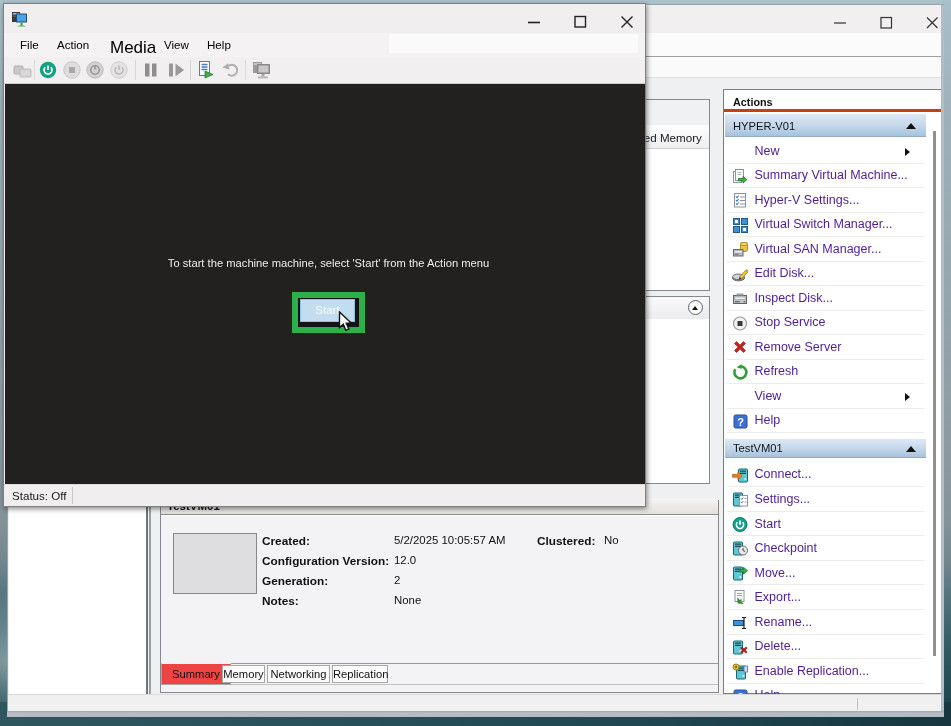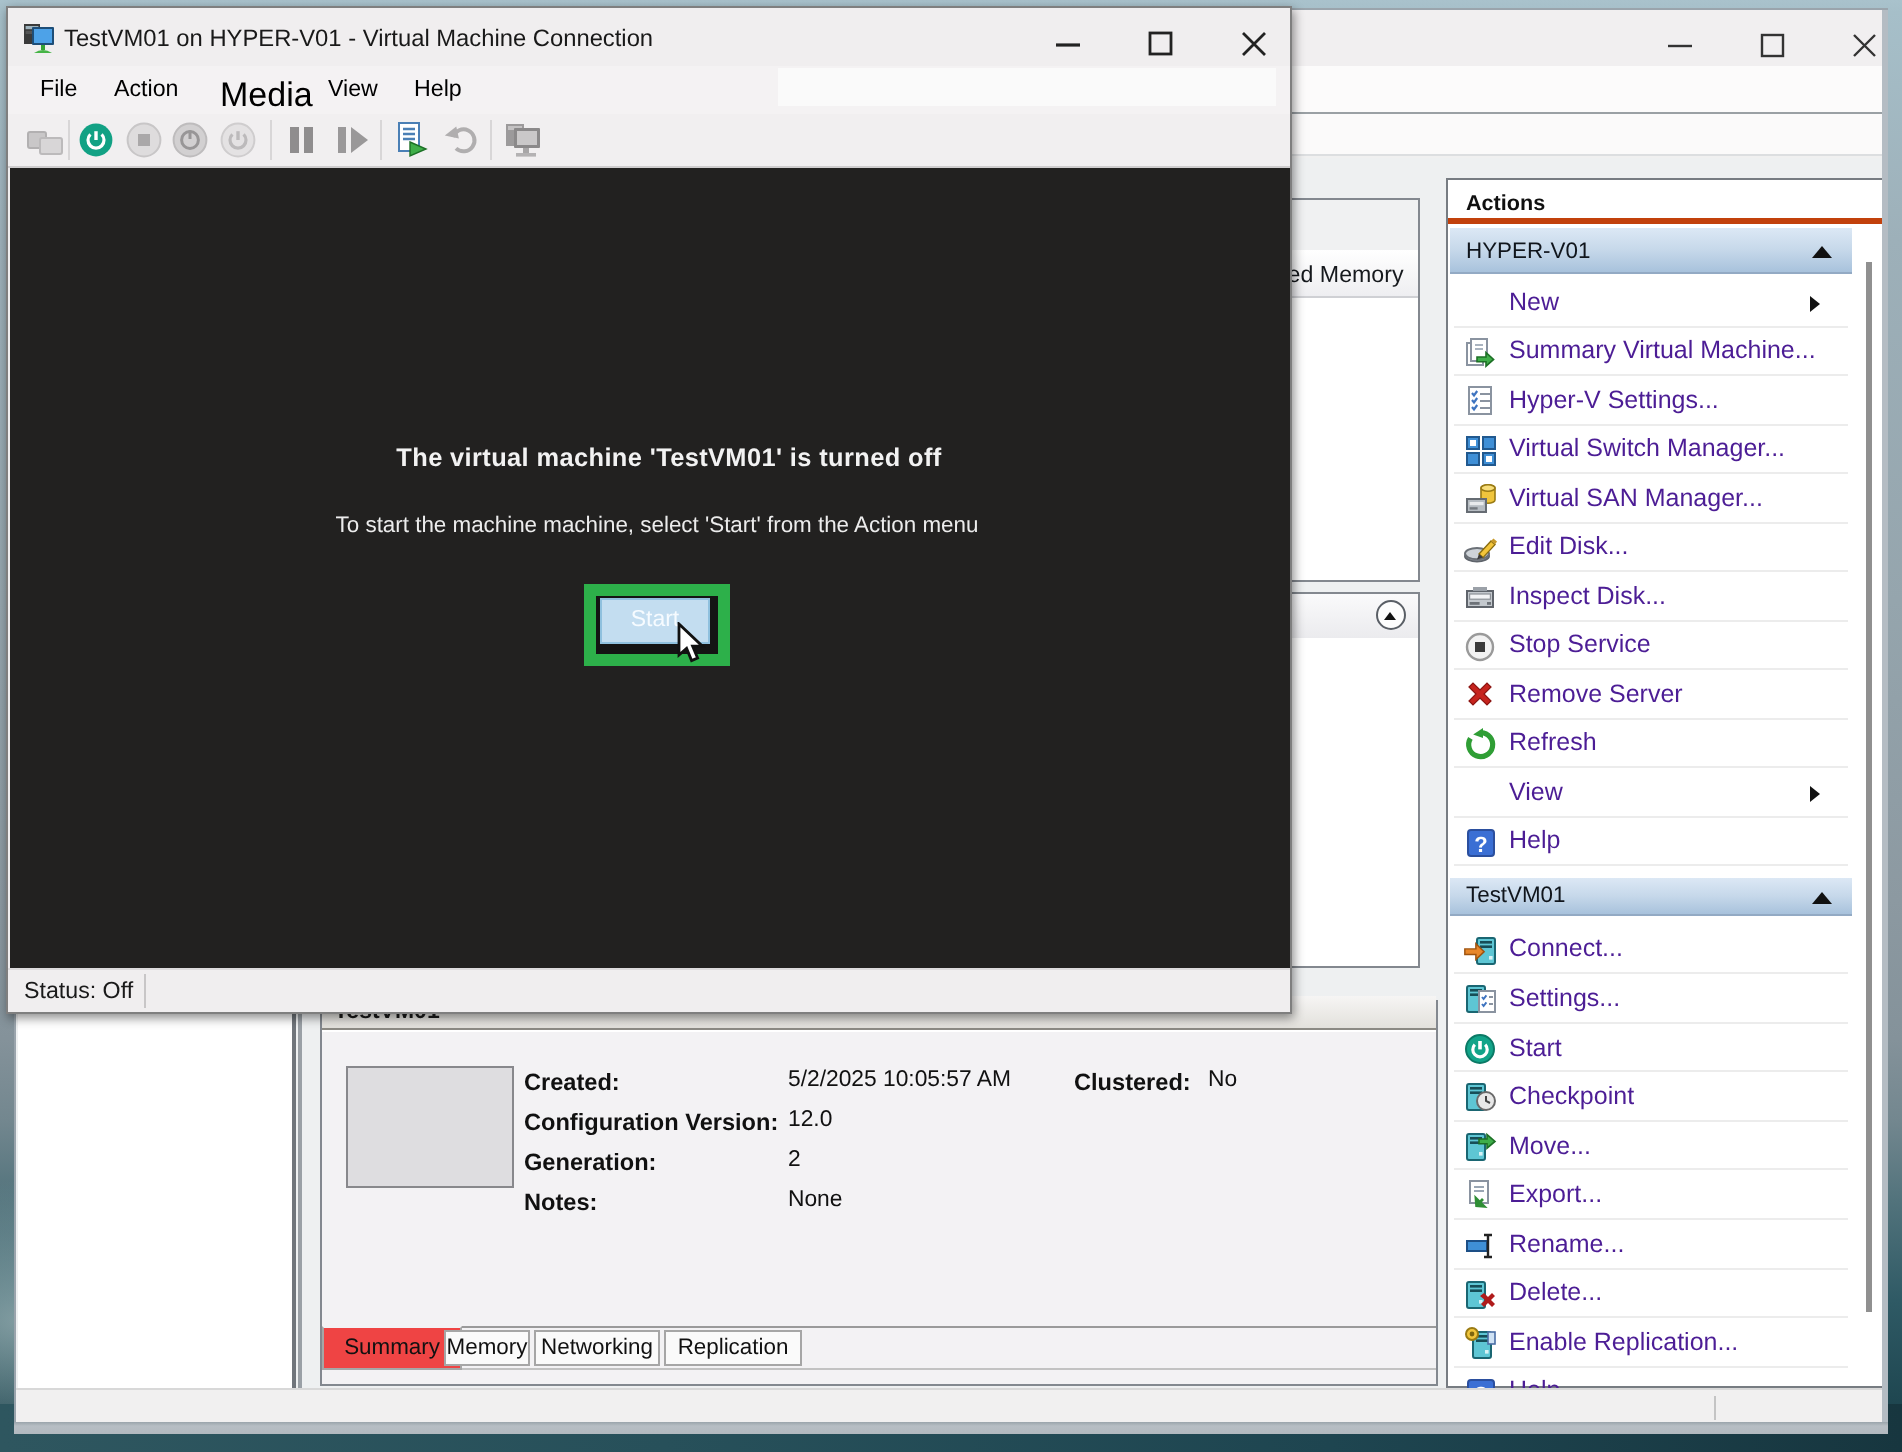--- a/index.html
+++ b/index.html
@@ -112,21 +112,21 @@
 <div class="a vl" style="left:394px;top:554px">12.0</div>
 <div class="a lb" style="left:262px;top:574px">Generation:</div>
 <div class="a vl" style="left:394px;top:574px">2</div>
 <div class="a lb" style="left:262px;top:594px">Notes:</div>
 <div class="a vl" style="left:394px;top:594px">None</div>
 <div id="tabsline" class="a"></div>
 <div class="a" style="left:161px;top:683.5px;width:557px;height:1px;background:#c2c2c2"></div>
 <div class="tab" style="left:161px;top:663px;width:70px;height:22px;background:#ef4444;border-top:1px solid #f3f2f4;line-height:20px">Summary</div>
 <div class="tab" style="left:222px;top:665px;width:43px;height:18px;line-height:16px">Memory</div>
 <div class="tab" style="left:267px;top:665px;width:63px;height:18px;line-height:16px">Networking</div>
-<div class="tab" style="left:332px;top:665px;width:69px;height:18px;line-height:16px">Replication</div>
+<div class="tab" style="left:332px;top:665px;width:56px;height:18px;line-height:16px">Replication</div>
 
 <div id="apanel" class="a"></div>
 <div id="ahead" class="a">
     <span>Actions</span>
   </div>
 <div class="abar" style="top:114px">
     <em>HYPER-V01</em>
     <i class="up"></i>
   </div>
 <div id="acts1">
@@ -364,21 +364,20 @@
 <div id="vm-title" class="a">
   <svg class="a" style="left:7px;top:7px" width="17" height="17" viewBox="0 0 17 17">
     <rect x="1" y="1" width="8" height="10" fill="#3a3a3a"></rect>
     <rect x="1.8" y="2" width="6.4" height="1.6" fill="#9fb3bd"></rect>
     <rect x="1.8" y="4.4" width="6.4" height="1.6" fill="#555"></rect>
     <rect x="5" y="2.5" width="11" height="9" rx="0.5" fill="#1e4e78"></rect>
     <rect x="6" y="3.5" width="9" height="7" fill="#4da2e8"></rect>
     <rect x="9.5" y="11.5" width="2" height="2.5" fill="#35a335"></rect>
     <path d="M6 15.5 Q10.5 12.5 15 15.5 Z" fill="#46b446"></path>
   </svg>
-  <span class="t">TestVM01 on HYPER-V01 - Virtual Machine Connection</span>
   <svg class="a" style="left:517px;top:6px" width="122" height="18">
     <line x1="7" y1="12.5" x2="19" y2="12.5" stroke="#222" stroke-width="1.6"></line>
     <rect x="54" y="6.5" width="10.5" height="10.5" fill="none" stroke="#222" stroke-width="1.4"></rect>
     <path d="M100.5 6.5 L111.5 17.5 M111.5 6.5 L100.5 17.5" stroke="#222" stroke-width="1.4"></path>
   </svg>
 </div>
 <div id="vm-menu" class="a"></div>
 <div id="vm-menublock" class="a"></div>
 <div id="vm-menu2" class="a" style="left:4px;top:33px;width:641px;height:24px">
   <span class="a" style="left:16px;top:5px;font-size:11.6px">File</span>
@@ -437,21 +436,20 @@
         <rect x="3" y="3" width="9" height="11" fill="#9c9a9b"></rect>
         <rect x="4" y="4" width="7" height="2" fill="#c4c2c3"></rect>
         <rect x="7" y="5" width="13" height="10" rx="0.5" fill="#8b898a"></rect>
         <rect x="8.5" y="6.5" width="10" height="7" fill="#cac8c9"></rect>
         <rect x="11.5" y="15" width="3" height="2.5" fill="#a8a6a7"></rect>
         <rect x="8" y="17.5" width="10" height="1.8" fill="#b4b2b3"></rect>
       </svg>
     </div>
   </div>
 <div id="vm-screen" class="a">
-  <div id="t1">The virtual machine 'TestVM01' is turned off</div>
   <div id="t2">To start the machine machine, select 'Start' from the Action menu</div>
   <div id="greenbox"></div>
   <div id="startbtn">Start</div>
   <svg class="a" style="left:333px;top:227px" width="17" height="23" viewBox="0 0 17 23">
     <path d="M1.5 1 L1.5 16.5 L5.3 13.2 L7.8 19.3 L10.8 18 L8.3 12.1 L13.2 12.1 Z" fill="#fff" stroke="#111" stroke-width="1.4"></path>
   </svg>
 </div>
 <div id="vm-status" class="a">
     <span class="t">Status: Off</span>
     <span class="sep"></span>

